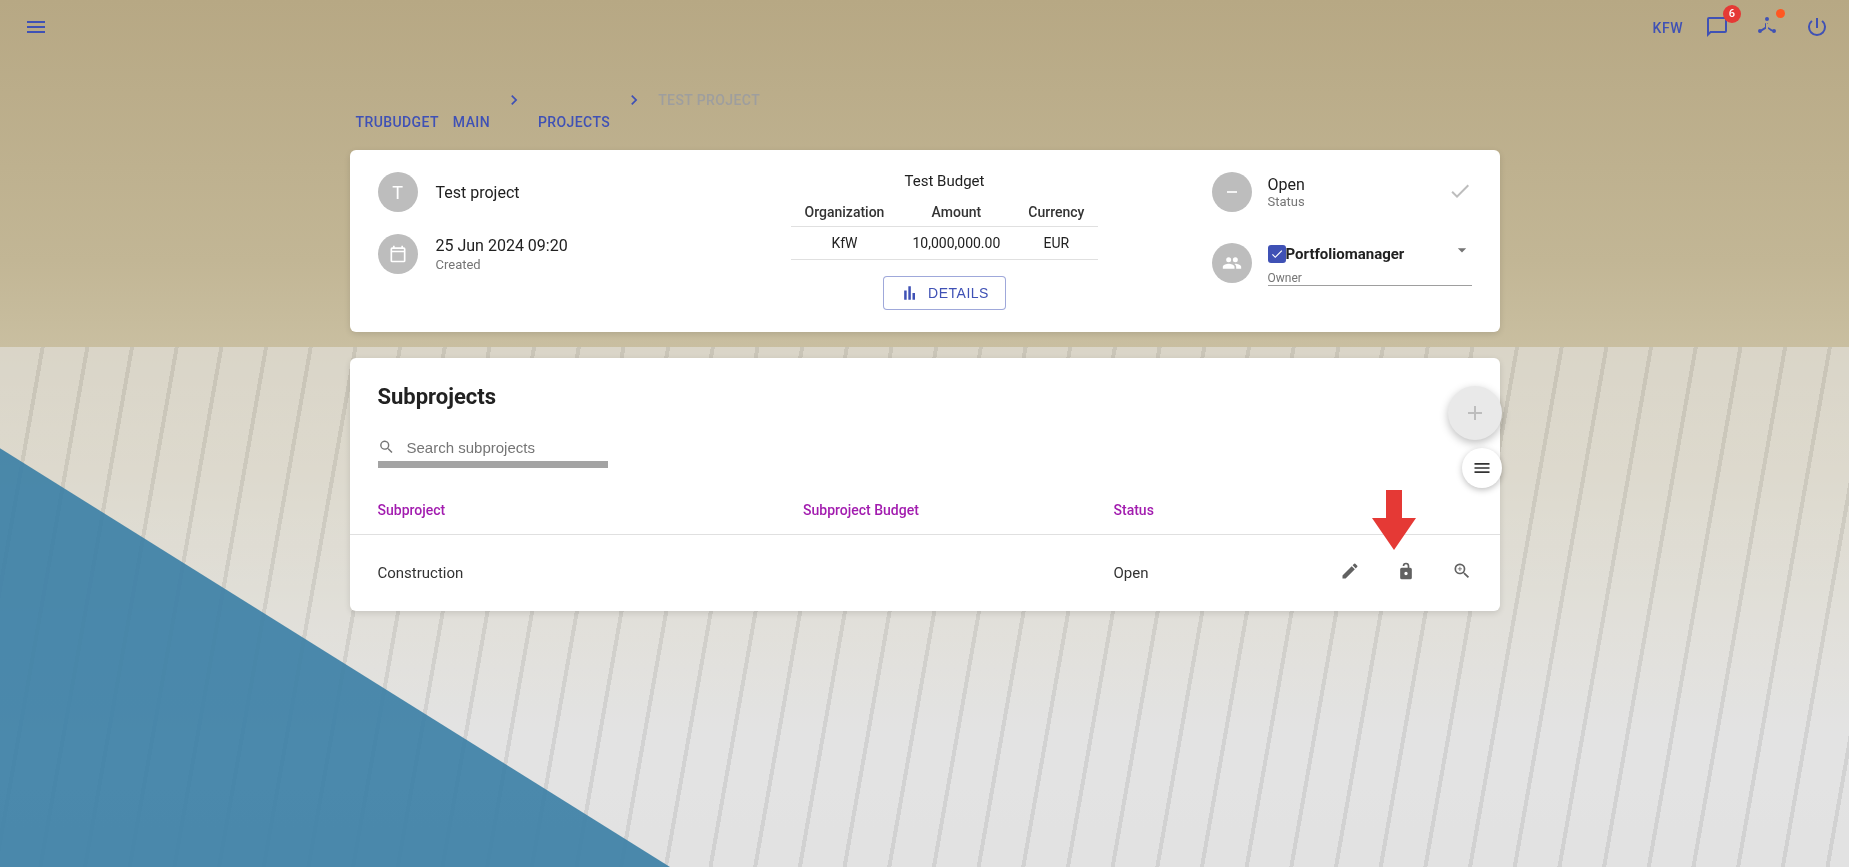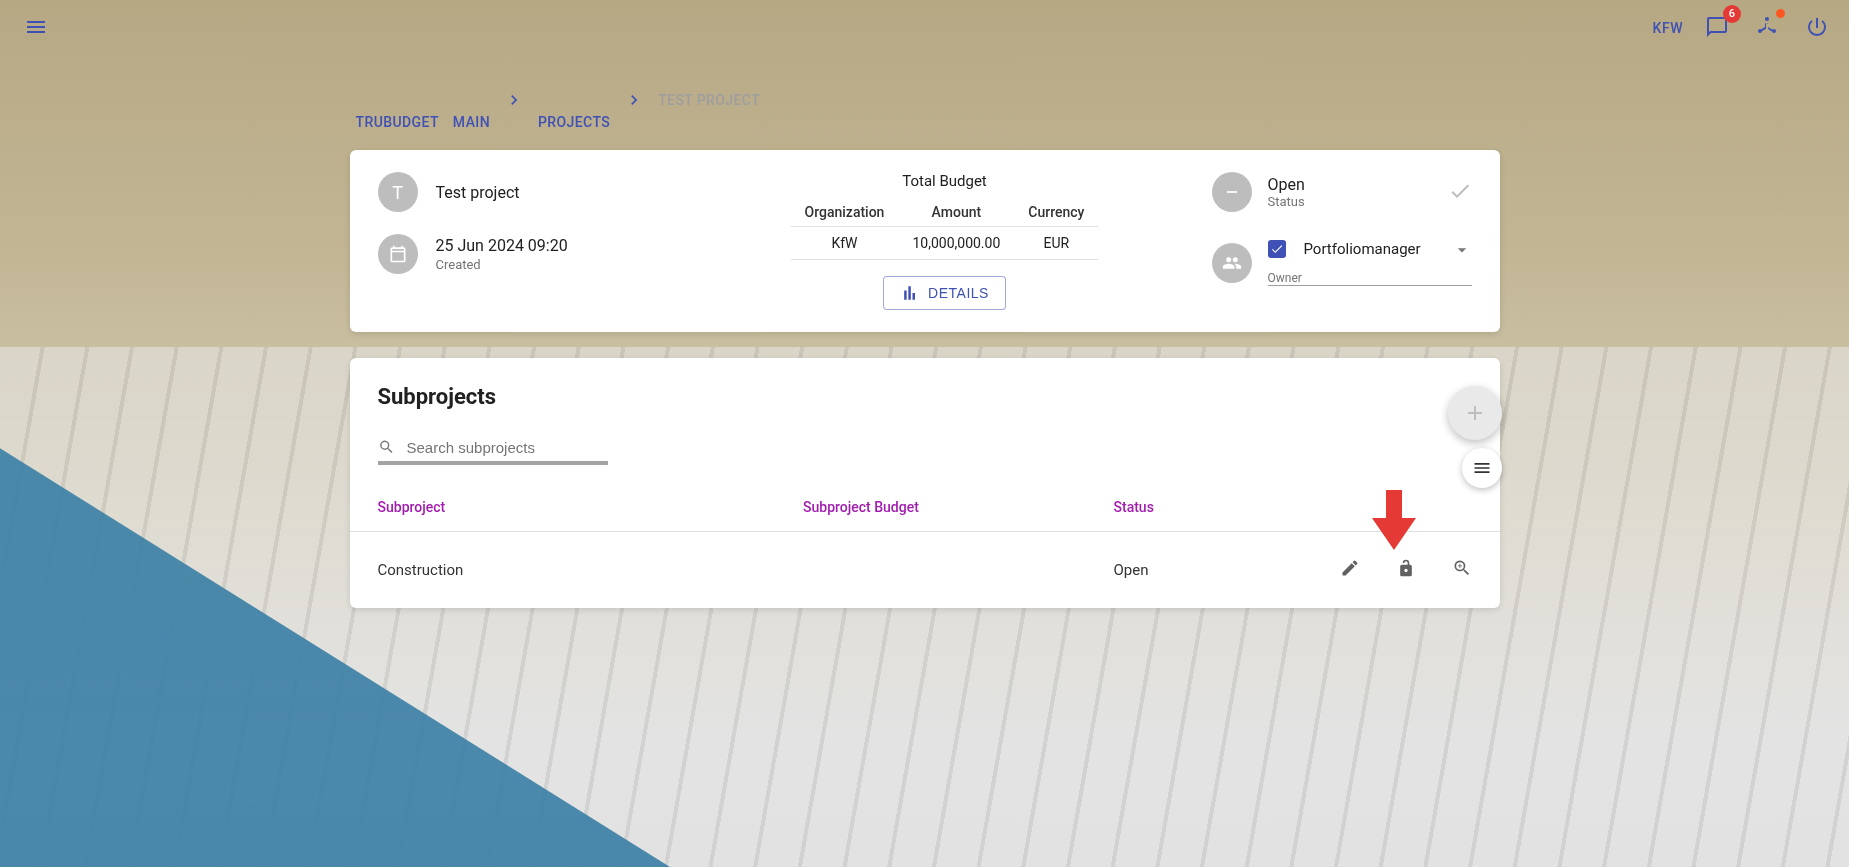--- a/index.html
+++ b/index.html
@@ -92,30 +92,30 @@
     border:1px solid rgba(63,81,181,0.5);color:var(--primary);background:#fff;
     padding:6px 16px;border-radius:4px;font-size:14px;font-weight:500;letter-spacing:0.5px;cursor:pointer;
   }
   .proj-right{flex:0 0 260px;display:flex;flex-direction:column;gap:28px;}
   .status-row{display:flex;align-items:center;gap:16px;}
   .status-text .big{font-size:16px;}
   .status-text .small{font-size:13px;color:var(--text-light);}
   .check-icon{margin-left:auto;color:#bdbdbd;}
   .owner-row{display:flex;align-items:center;gap:16px;}
   .owner-select{display:flex;flex-direction:column;border-bottom:1px solid #9e9e9e;flex:1;}
-  .owner-select-line{display:flex;align-items:flex-start;gap:18px;padding-bottom:4px;}
+  .owner-select-line{display:flex;align-items:flex-end;gap:0;padding-bottom:4px;font-weight:bold;}
   .owner-select .label{font-size:12px;color:var(--text-light);margin-top:4px;}
   .cbx{width:18px;height:18px;background:var(--primary);border-radius:3px;display:flex;align-items:center;justify-content:center;}
   .cbx svg{fill:#fff;width:14px;height:14px;}
   .owner-name{font-size:15px;}
   .dd-caret{margin-left:auto;color:#757575;}
   
   .sub-card{padding:26px 0 0;position:relative;}
   .sub-card h2{font-size:22px;font-weight:700;margin:0 0 28px 28px;}
-  .search-wrap{display:flex;align-items:center;gap:10px;margin:0 0 18px 28px;border-bottom:4px solid #a3a3a3;width:230px;padding-bottom:4px;}
+  .search-wrap{display:flex;align-items:center;gap:10px;margin:0 0 18px 28px;border-bottom:7px solid #a3a3a3;width:230px;padding-bottom:4px;}
   .search-wrap input{border:none;outline:none;font-size:15px;flex:1;background:transparent;}
   .search-wrap svg{fill:#757575;}
   .fab{
     position:absolute;right:-2px;width:54px;height:54px;border-radius:50%;
     display:flex;align-items:center;justify-content:center;box-shadow:0 3px 8px rgba(0,0,0,0.25);
   }
   .fab.add{top:28px;background:#e9e9e9;color:#bdbdbd;cursor:not-allowed;}
   .fab.menu{top:90px;background:#fff;color:#333;cursor:pointer;width:40px;height:40px;box-shadow:0 2px 6px rgba(0,0,0,0.25);} 
   table.subs{width:100%;border-collapse:collapse;}
   table.subs th{text-align:left;font-weight:500;font-size:14px;color:#a21caf;padding:16px 28px;border-bottom:1px solid var(--border);}
@@ -204,21 +204,21 @@
               </svg>
           </div>
           <div>
             <div class="proj-title">25 Jun 2024 09:20</div>
             <div class="proj-sub">Created</div>
           </div>
         </div>
       </div>
 
       <div class="proj-center">
-        <div class="budget-title">Total Budget</div>
+        <div class="budget-title">Test Budget</div>
         <table class="budget">
           <thead>
               <tr>
             <th>Organization</th>
             <th class="num">Amount</th>
             <th class="num">Currency</th>
           </tr>
             </thead>
           <tbody>
               <tr>

